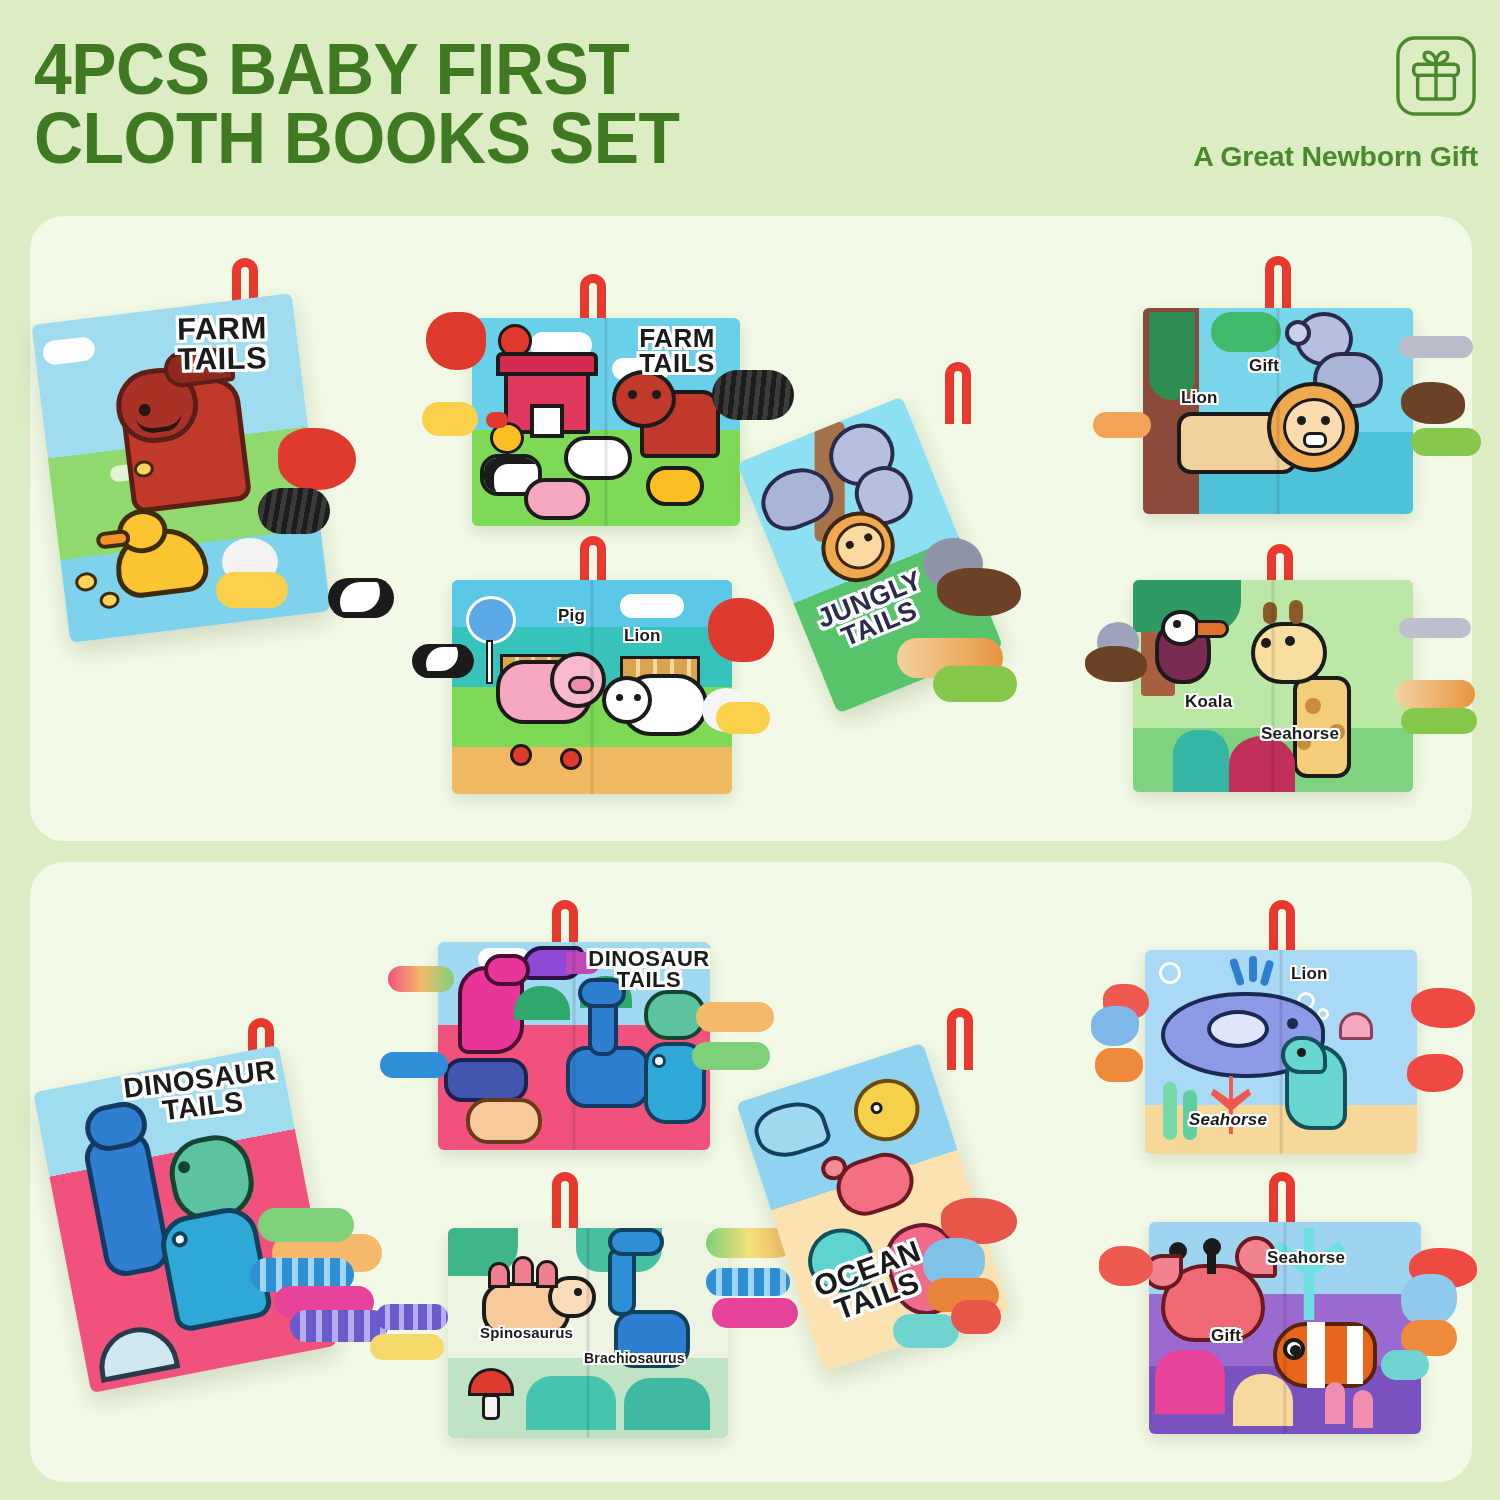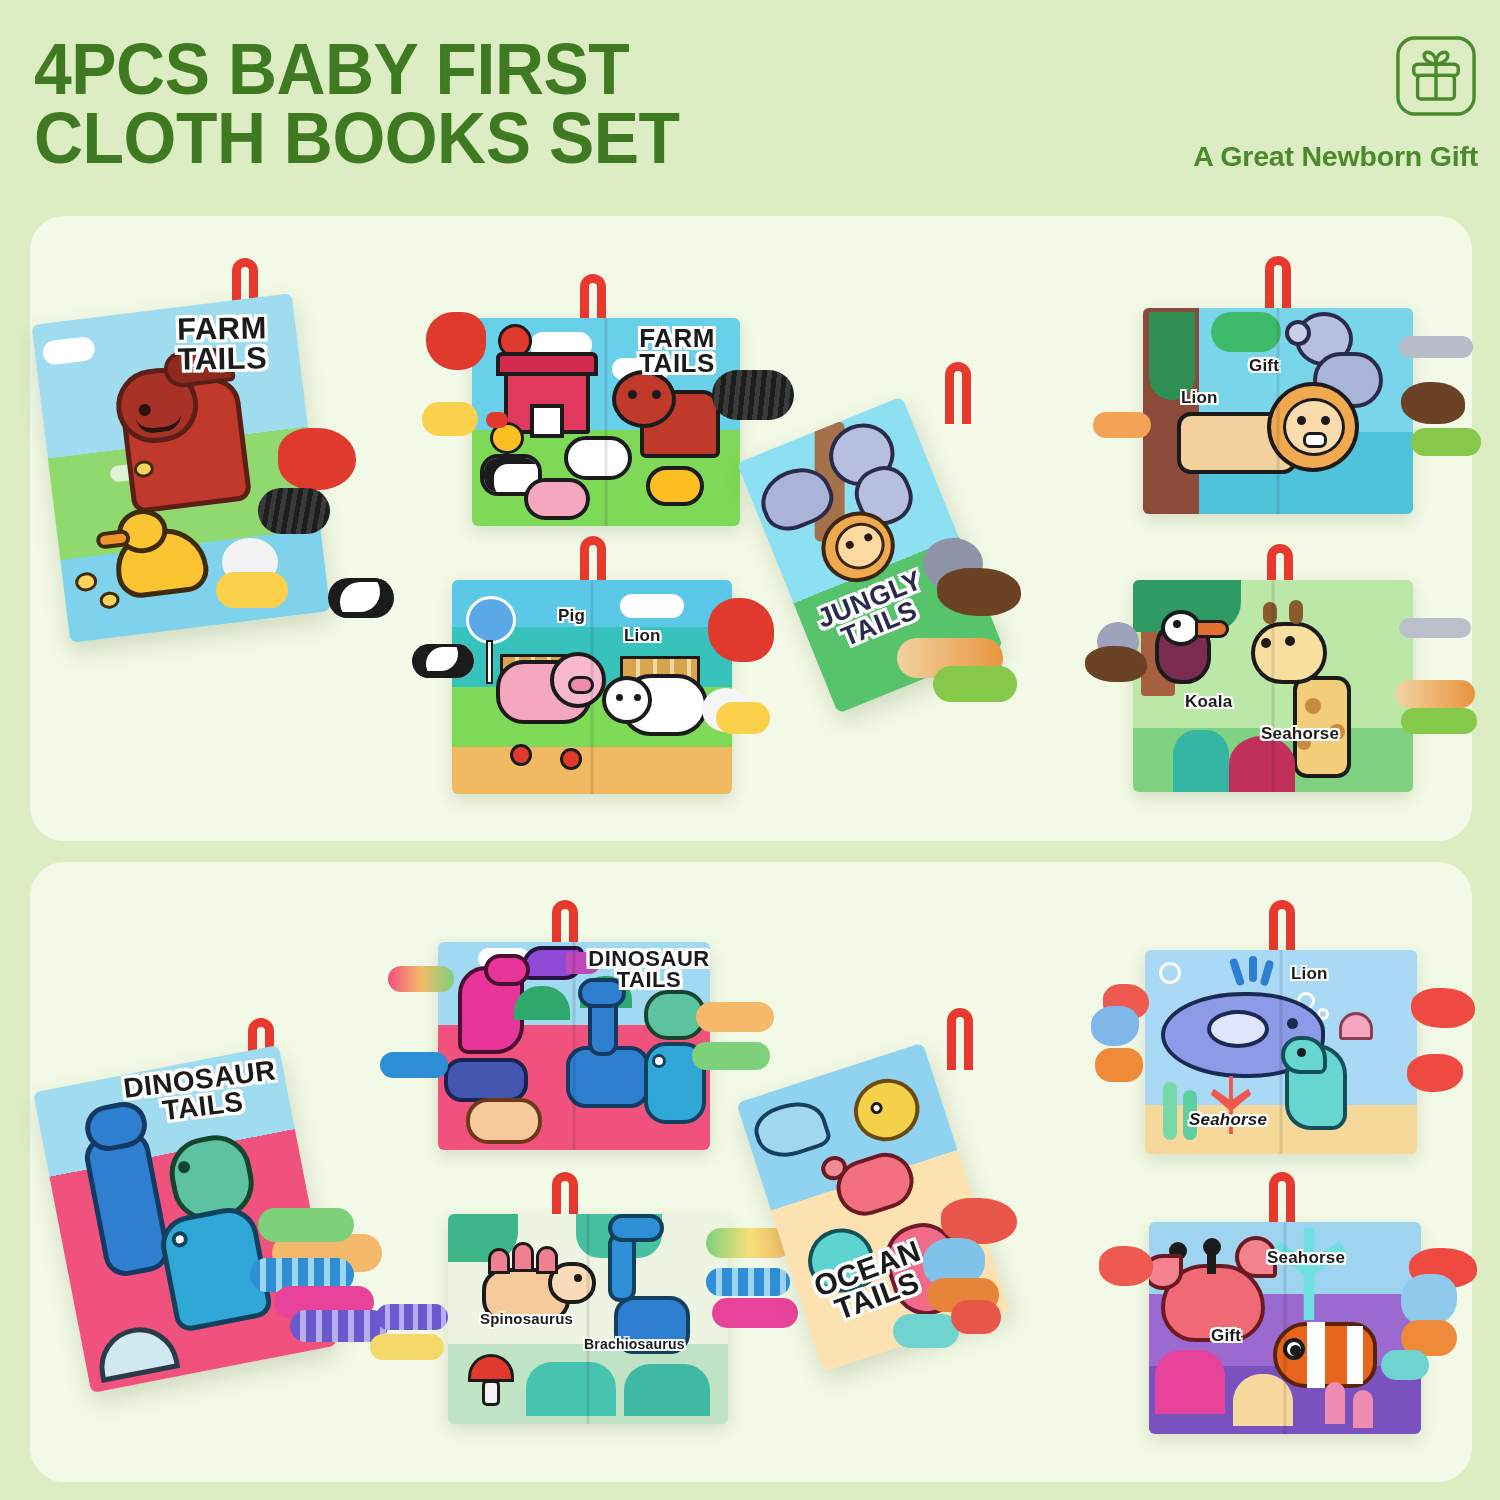--- a/index.html
+++ b/index.html
@@ -364,21 +364,21 @@
       <div class="gutter"></div>
     </div>
     <div class="tailtag" style="left:348px;top:66px;width:66px;height:26px;background:linear-gradient(90deg,#f0527d,#f4b96a,#7fd07a);border-radius:14px;"></div>
     <div class="tailtag" style="left:340px;top:152px;width:68px;height:26px;background:#2f8fd6;border-radius:14px;"></div>
     <div class="tailtag" style="left:656px;top:102px;width:78px;height:30px;background:#f4b96a;border-radius:16px;"></div>
     <div class="tailtag" style="left:652px;top:142px;width:78px;height:28px;background:#7fd07a;border-radius:16px;"></div>
   </div>
 
   <div class="shot" style="left:0;top:0;">
     <div class="loop" style="left:512px;top:272px;"></div>
-    <div class="spread" style="left:408px;top:314px;width:280px;height:210px;">
+    <div class="spread" style="left:408px;top:328px;width:280px;height:210px;">
       <div class="sky" style="background:linear-gradient(#eef4e2 0 62%,#bfe3c4 62% 100%);"></div>
       <div style="position:absolute;left:0;top:0;width:70px;height:48px;background:#3fb58a;border-radius:0 0 30px 0;"></div>
       <div style="position:absolute;left:128px;top:0;width:86px;height:44px;background:#47c0a2;border-radius:0 0 24px 24px;"></div>
 
       <div style="position:absolute;left:34px;top:54px;width:88px;height:54px;background:#f7ca9b;border:4px solid #1b1b1b;border-radius:22px;"></div>
       <div style="position:absolute;left:100px;top:48px;width:48px;height:42px;background:#fadcb8;border:4px solid #1b1b1b;border-radius:22px;"></div>
       <div style="position:absolute;left:126px;top:60px;width:8px;height:8px;background:#1b1b1b;border-radius:50%;"></div>
       <div style="position:absolute;left:40px;top:34px;width:22px;height:26px;background:#f08090;border:3px solid #1b1b1b;border-radius:11px 11px 0 0;"></div>
       <div style="position:absolute;left:64px;top:28px;width:22px;height:30px;background:#f08090;border:3px solid #1b1b1b;border-radius:11px 11px 0 0;"></div>
       <div style="position:absolute;left:88px;top:32px;width:22px;height:28px;background:#f08090;border:3px solid #1b1b1b;border-radius:11px 11px 0 0;"></div>

